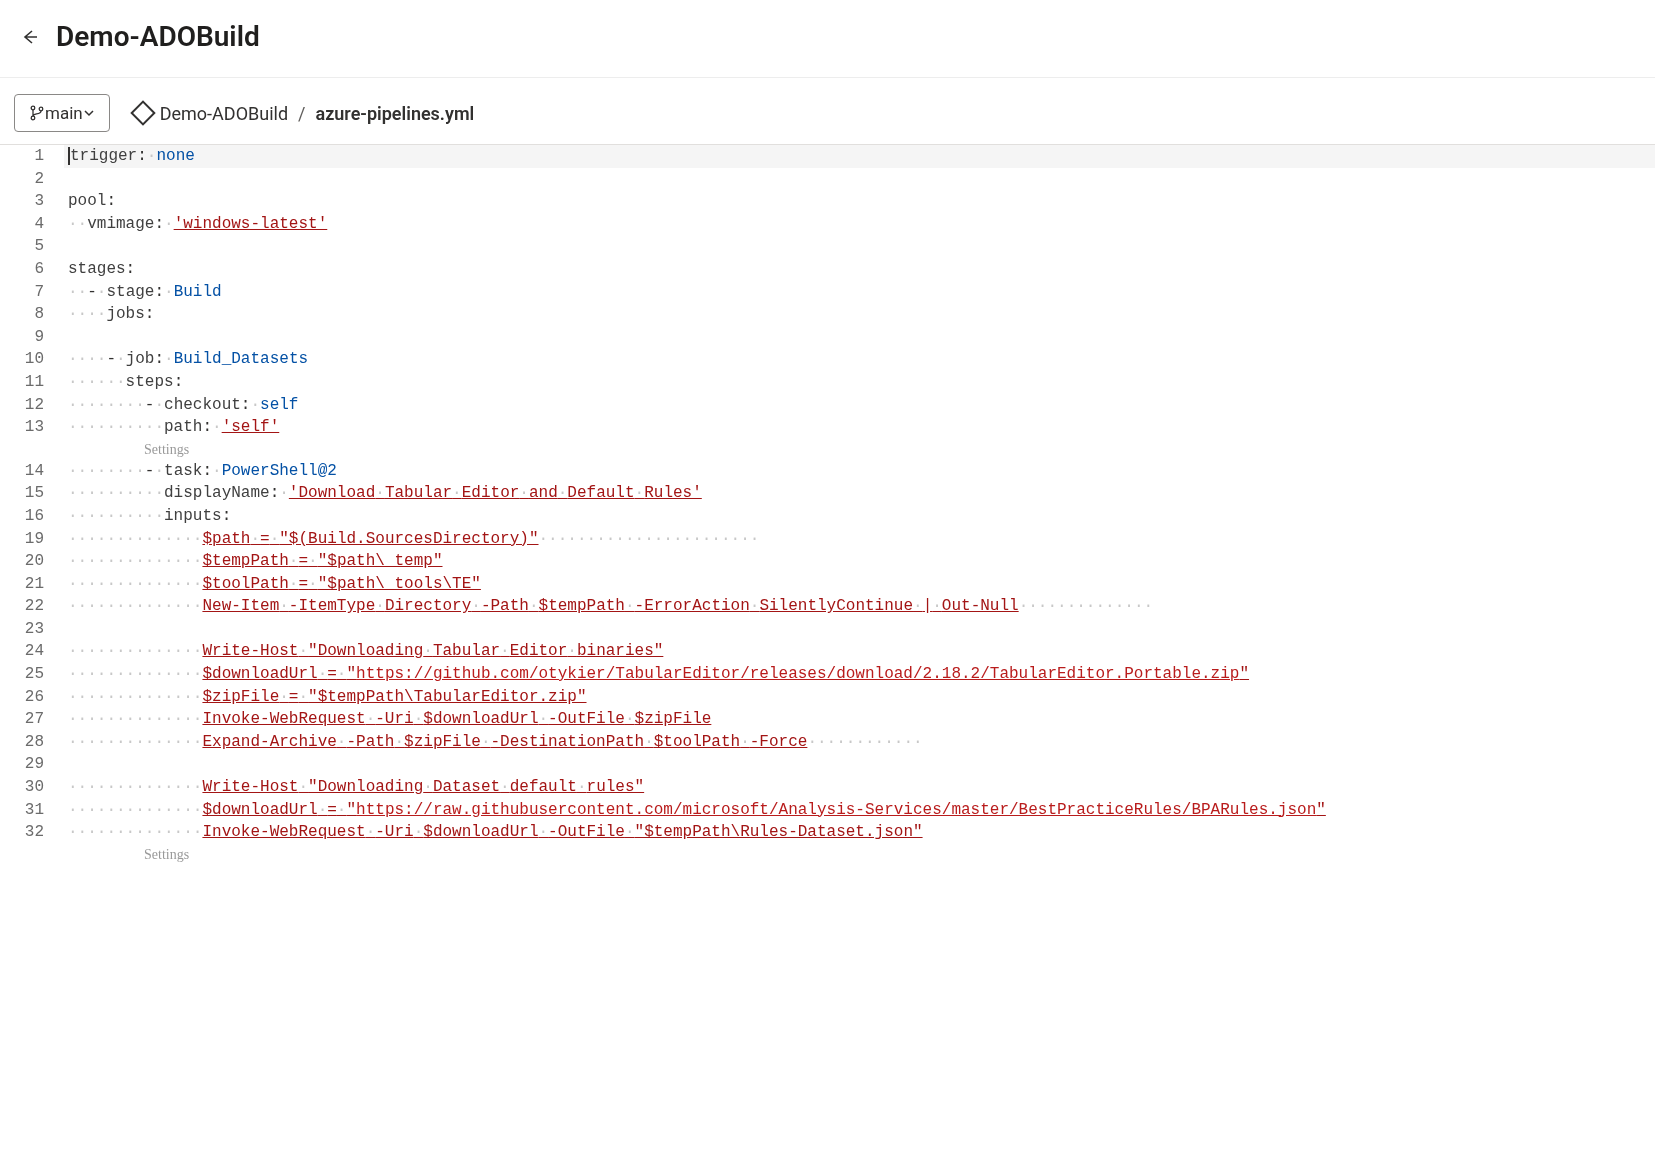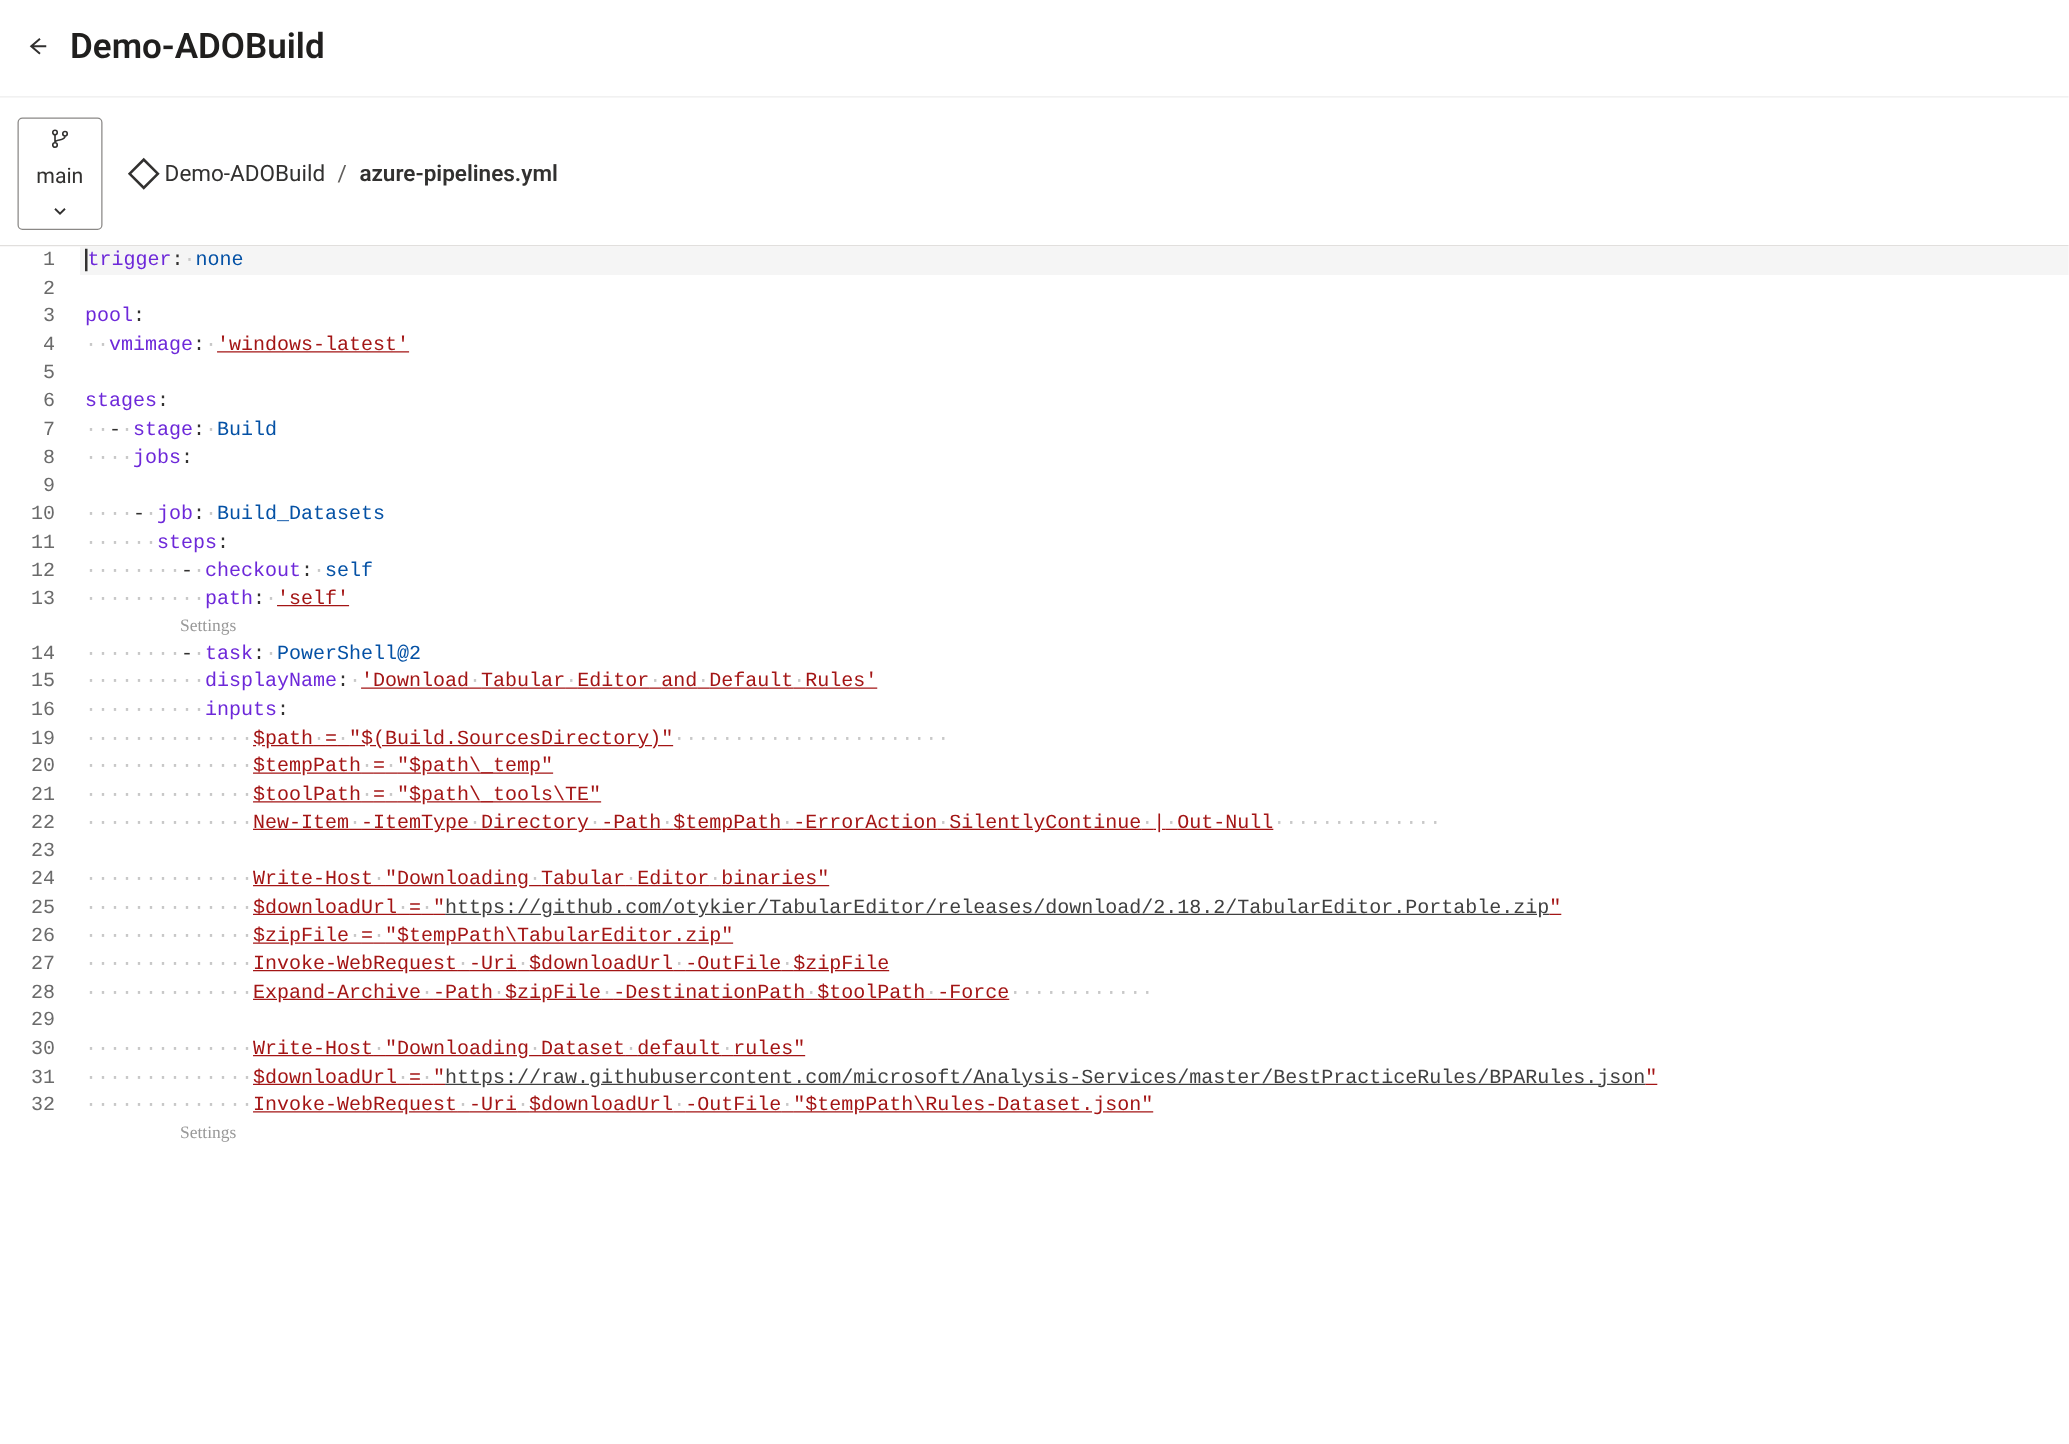--- a/index.html
+++ b/index.html
@@ -27,28 +27,27 @@
   .toolbar {
     display: flex;
     align-items: center;
     padding: 16px 14px 12px 14px;
     gap: 24px;
     border-top: 1px solid #ededed;
   }
   .branch-selector {
     display: flex;
     align-items: center;
-    gap: 12px;
+    gap: 0;
     border: 1px solid #8a8886;
     border-radius: 4px;
     padding: 8px 14px;
     cursor: pointer;
     font-size: 17px;
     color: #323130;
-    flex-direction: column;
   }
   .breadcrumb {
     display: flex;
     align-items: center;
     gap: 10px;
     font-size: 18px;
     color: #323130;
   }
   .breadcrumb .repo { display: flex; align-items: center; gap: 8px; }
   .breadcrumb .sep { color: #605e5c; }
@@ -75,25 +74,25 @@
     text-align: right;
     padding-right: 20px;
     color: #6b6b6b;
     user-select: none;
     flex-shrink: 0;
   }
   .code {
     flex: 1;
     padding-left: 4px;
   }
-  .key { color: #6d28d9; }
+  .key { color: #404040; }
   .val-id { color: #0451a5; }
   .str { color: #a31515; text-decoration: underline; }
   .plain { color: #323130; }
-  .url { color: #404040; text-decoration: underline; }
+  .url { color: #b91c1c; text-decoration: underline; }
   .dot { color: #c8c8c8; }
   .pipe { color: #323130; }
   .cursor {
     display: inline-block;
     width: 0;
     border-left: 2px solid #323130;
     height: 18px;
     vertical-align: text-bottom;
   }
   .codelens {

